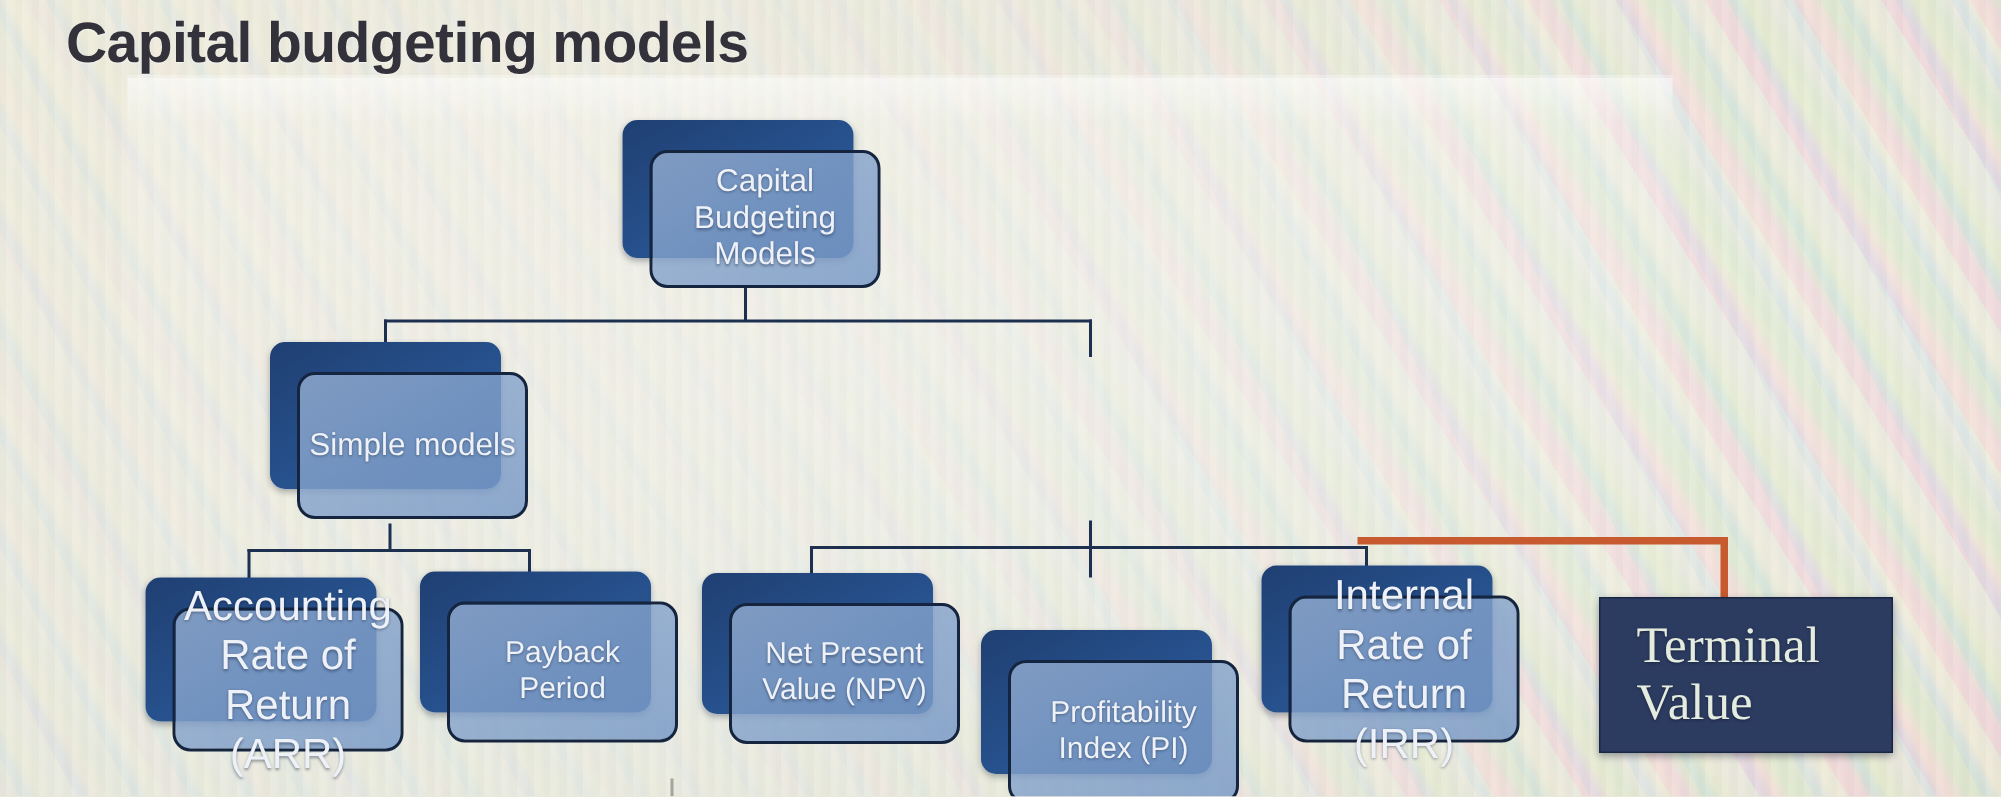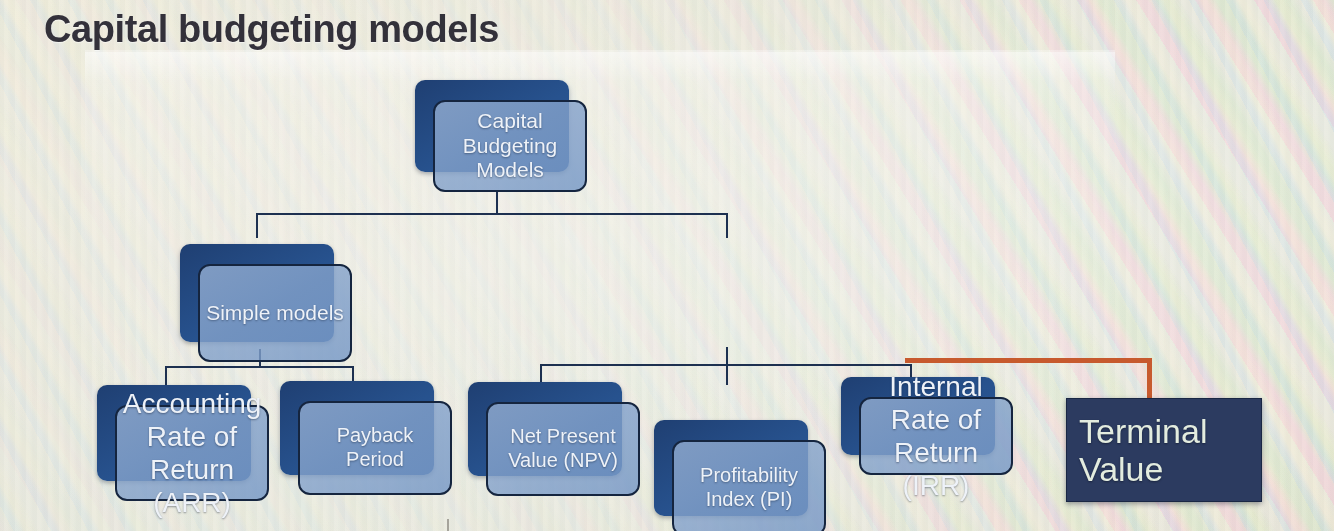--- a/index.html
+++ b/index.html
@@ -115,22 +115,23 @@
     position:absolute;
     background:#2c3b60;
     border:1px solid #1a2744;
     display:flex;align-items:center;
     box-shadow:0 2px 5px rgba(20,25,45,.40);
   }
   #tv-box .tv-text{
     color:#e3ecdf;
     font-size:34px;
     line-height:1.12;
-    padding-left:12px;
+    padding-left:24px;
     text-shadow:0 1px 2px rgba(10,15,30,.5);
+    font-family:Liberation Serif, serif;
   }
 
   .bottom-tick{
     position:absolute;width:2px;height:12px;background:#6d6a62;opacity:.55;
   }
 </style>
 </head>
 <body>
 
 <div id="stage">
@@ -160,21 +161,21 @@
   <div class="conn v" style="left:910px;top:364px;height:21px;"></div>
 
   <div class="conn orange h" style="left:905px;top:358px;width:247px;"></div>
   <div class="conn orange v" style="left:1147px;top:358px;height:42px;"></div>
 
   <div class="node lvl1" style="left:415px;top:80px;width:172px;height:112px;">
     <div class="back"></div>
     <div class="front">Capital Budgeting Models</div>
   </div>
 
-  <div class="node lvl2" style="left:180px;top:244px;width:172px;height:118px;">
+  <div class="node lvl2" style="left:180px;top:228px;width:172px;height:118px;">
     <div class="back"></div>
     <div class="front">Simple models</div>
   </div>
 
 
   <div class="node lvl3 tall" style="left:97px;top:385px;width:172px;height:116px;">
     <div class="back"></div>
     <div class="front">Accounting Rate of Return (ARR)</div>
   </div>
 
@@ -186,21 +187,21 @@
   <div class="node lvl3" style="left:280px;top:381px;width:172px;height:114px;">
     <div class="back"></div>
     <div class="front">Payback Period</div>
   </div>
 
   <div class="node lvl3" style="left:654px;top:380px;width:172px;height:116px;margin-top:40px;">
     <div class="back"></div>
     <div class="front">Profitability Index (PI)</div>
   </div>
 
-  <div class="node lvl3 tall" style="left:841px;top:377px;width:172px;height:98px;">
+  <div class="node lvl3 tall" style="left:841px;top:377px;width:172px;height:118px;">
     <div class="back"></div>
     <div class="front">Internal Rate of Return (IRR)</div>
   </div>
 
   <div id="tv-box" style="left:1066px;top:398px;width:194px;height:102px;">
     <div class="tv-text">Terminal Value</div>
   </div>
 
   <div class="bottom-tick" style="left:447px;top:519px;"></div>
 </div>

